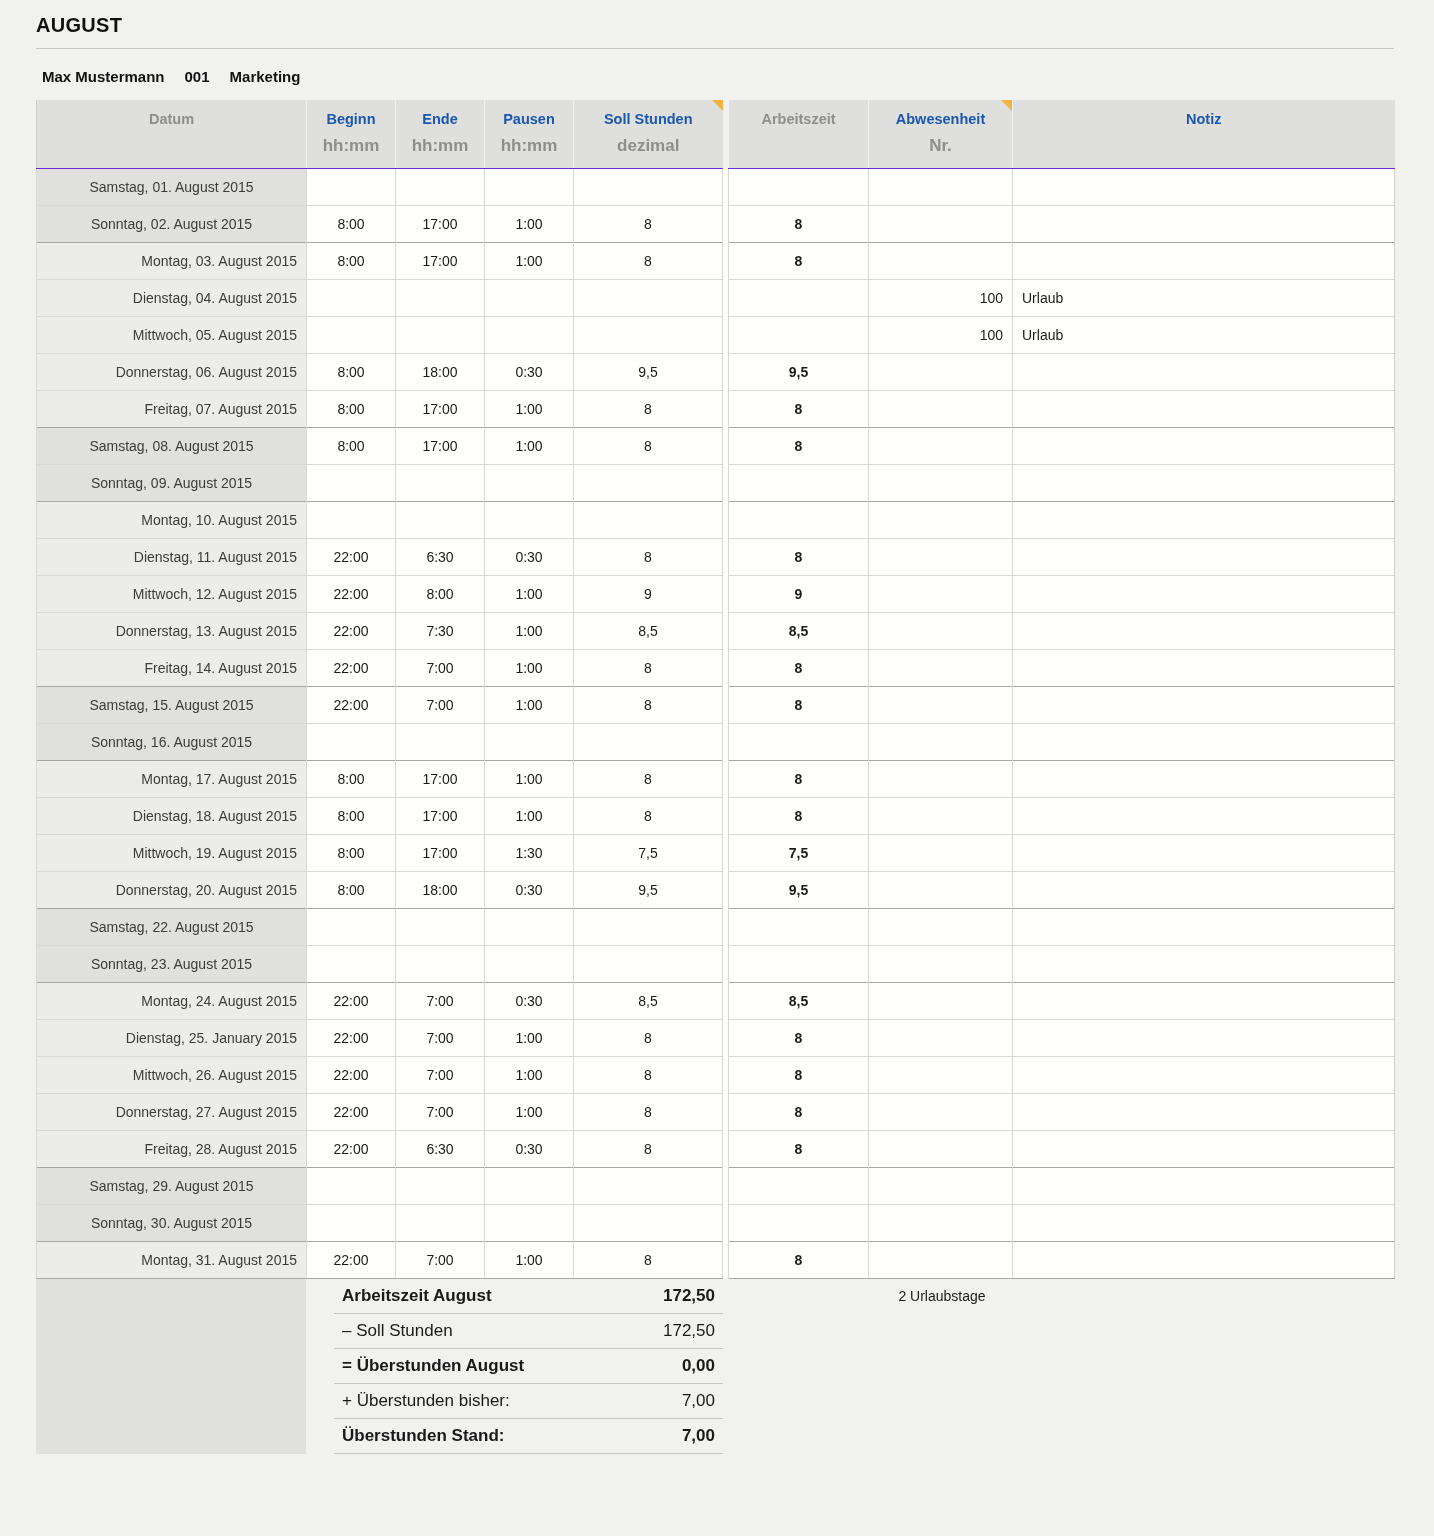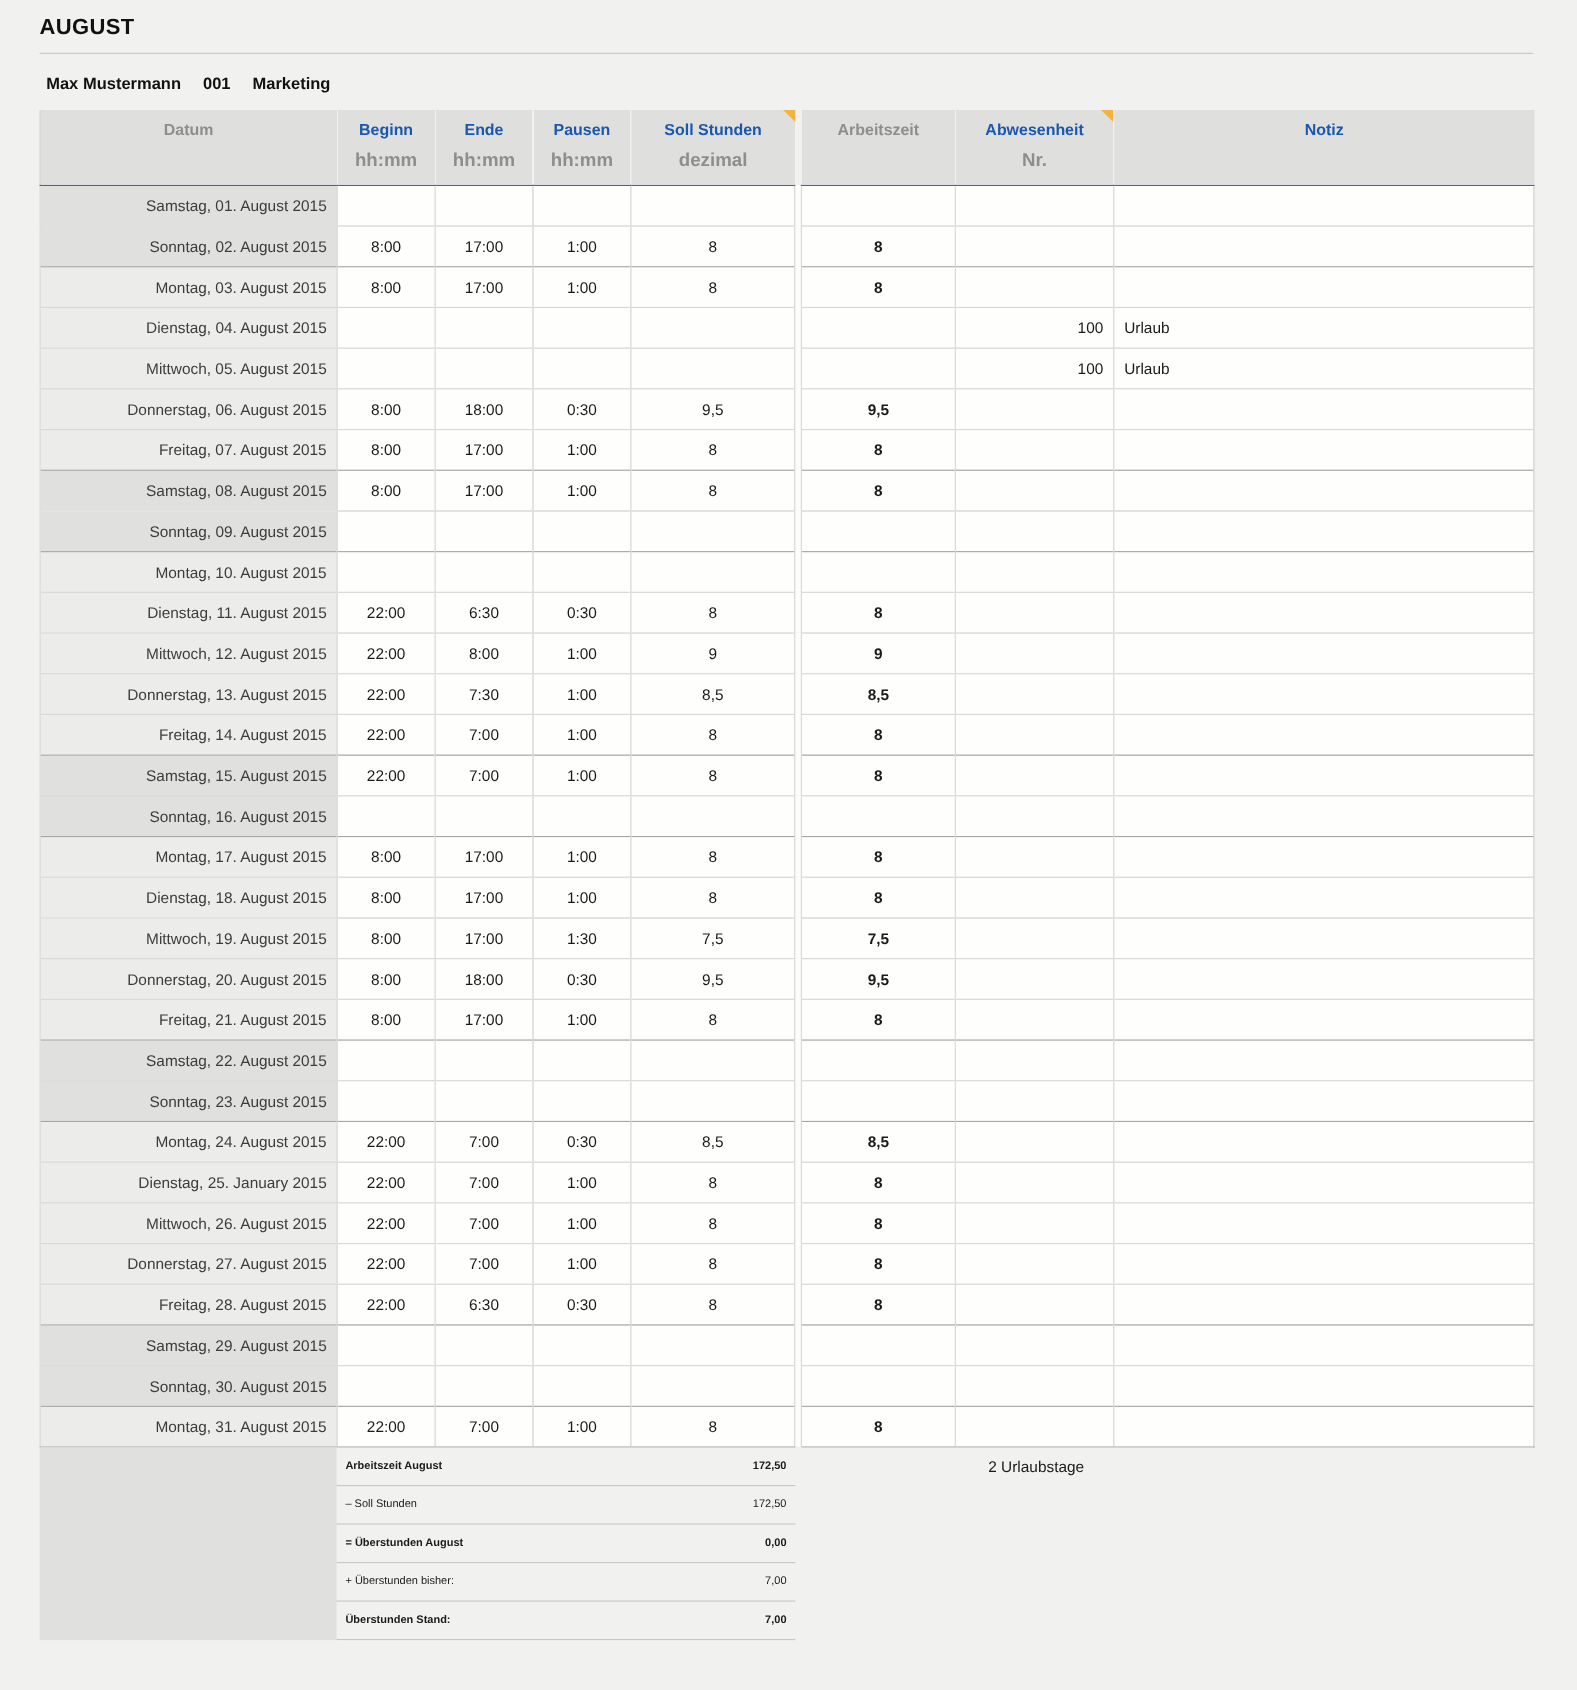--- a/index.html
+++ b/index.html
@@ -58,42 +58,42 @@
     border-left:1px solid #d8d8d7;
     border-top:1px solid #d8d8d7;
     padding:0 9px;
     white-space:nowrap; overflow:hidden;
   }
   tbody td:last-child { border-right:1px solid #cfcfce; }
   tbody tr:last-child td { border-bottom:1px solid #a6a6a5; }
   tbody tr.sep-top td { border-top-color:#a6a6a5; }
 
   td.datum  { background:#ececeb; text-align:right; color:#3c3c3c; }
-  tr.weekend td.datum { background:#e0e0df; }
+  tr.weekend td.datum { background:#e0e0df;text-align:center; }
   td.time   { text-align:center; }
   td.soll   { text-align:center; }
   td.arbeitszeit { text-align:center; font-weight:bold; }
   td.abw    { text-align:right; }
   td.notiz  { text-align:left; }
   td.gap, tbody tr:last-child td.gap {
     background:#fdfdfc; border-top:none; border-bottom:none; padding:0;
     border-left:1px solid #d8d8d7; border-right:1px solid #d8d8d7;
   }
 
   
   .footer { position:relative; width:1358px; height:178px; background:#f1f1f0; }
   .footer-left {
     position:absolute; left:0; top:0; bottom:3px; width:270px;
     background:#e0e0df;
   }
   .footer-rows { position:absolute; left:270px; top:0; width:417px; }
   .frow {
     display:flex; justify-content:space-between; align-items:center;
     height:35px; border-bottom:1px solid #c7c7c6;
-    padding-left:8px; font-size:10px;
+    padding-left:8px; font-size:17px;margin-left:28px;
   }
   .frow.bold { font-weight:bold; }
   .fval { padding-right:8px; }
   .footer-note {
     position:absolute; left:834px; top:0; width:144px; height:35px;
     line-height:35px; text-align:center; font-size:14px; color:#1a1a1a;
   }
 </style>
 </head>
 <body>
@@ -369,31 +369,20 @@
           <td class="notiz"></td>
         </tr>
         <tr class="">
           <td class="datum">Donnerstag, 20. August 2015</td>
           <td class="time">8:00</td>
           <td class="time">18:00</td>
           <td class="time">0:30</td>
           <td class="soll">9,5</td>
           <td class="gap"></td>
           <td class="arbeitszeit">9,5</td>
-          <td class="abw"></td>
-          <td class="notiz"></td>
-        </tr>
-        <tr class="">
-          <td class="datum">Freitag, 21. August 2015</td>
-          <td class="time">8:00</td>
-          <td class="time">17:00</td>
-          <td class="time">1:00</td>
-          <td class="soll">8</td>
-          <td class="gap"></td>
-          <td class="arbeitszeit">8</td>
           <td class="abw"></td>
           <td class="notiz"></td>
         </tr>
         <tr class="weekend sep-top">
           <td class="datum">Samstag, 22. August 2015</td>
           <td class="time"></td>
           <td class="time"></td>
           <td class="time"></td>
           <td class="soll"></td>
           <td class="gap"></td>

